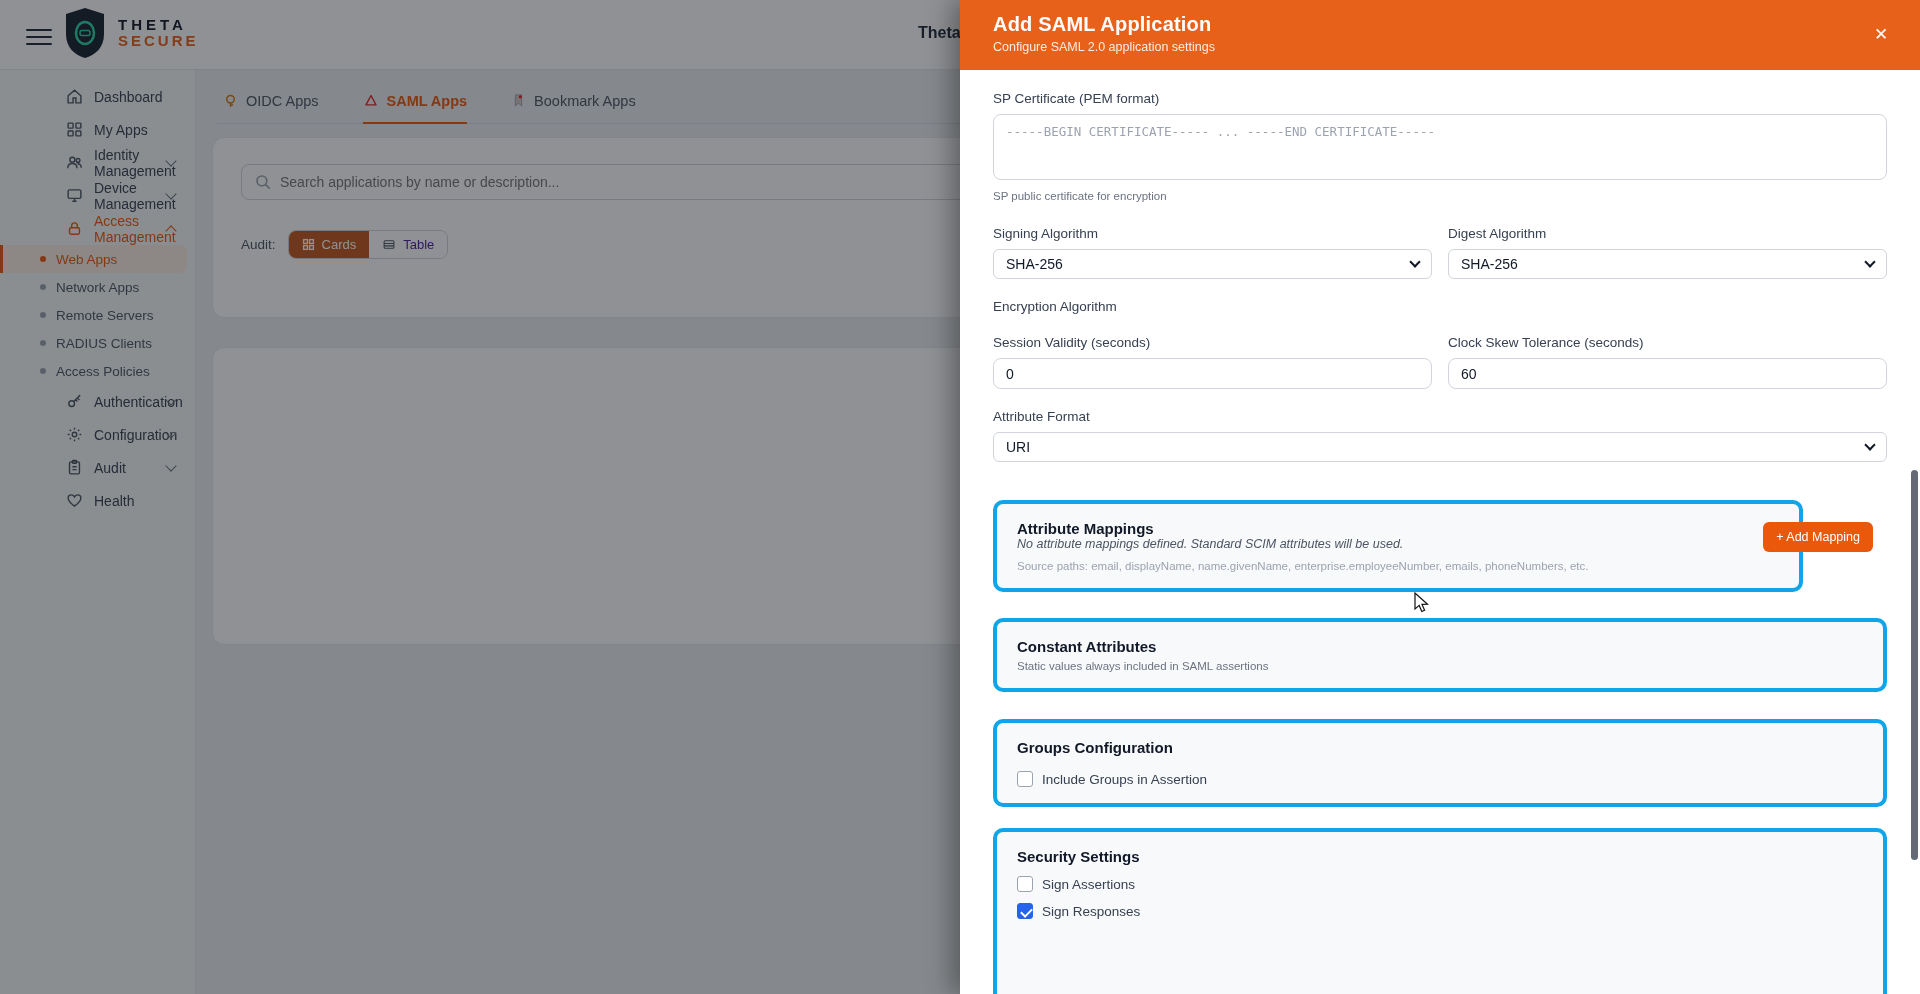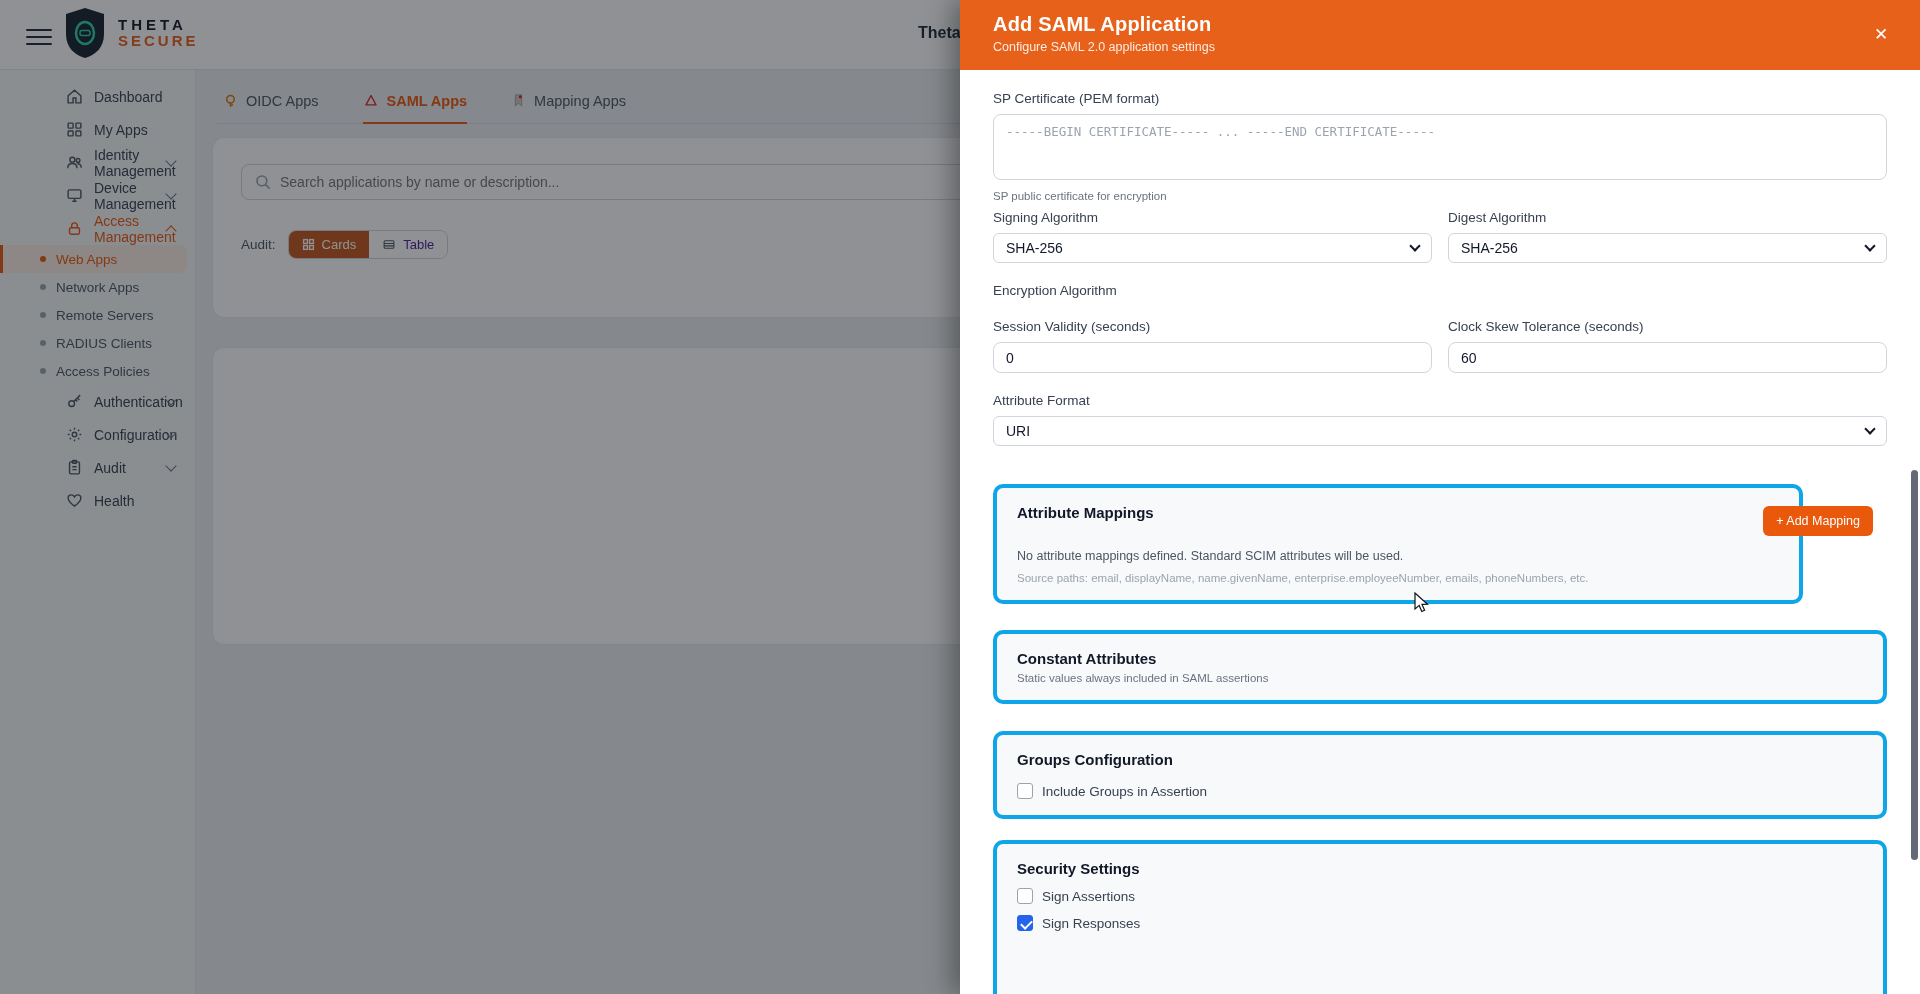--- a/index.html
+++ b/index.html
@@ -57,35 +57,35 @@
   .panel-title { font-size:20px; font-weight:bold; letter-spacing:0.2px; }
   .panel-sub { font-size:12.5px; color:rgba(255,255,255,0.88); margin-top:4px; }
   .close-btn { position:absolute; right:28px; top:24px; width:22px; height:22px; color:#fff; font-size:17px; line-height:22px; text-align:center; cursor:pointer; background:transparent; border:none; }
   .panel-body { position:relative; height:924px; overflow:hidden; padding:21px 33px 0 33px; }
 
   .flabel { font-size:13.5px; color:#374151; margin-bottom:8px; }
   .pem-area { width:894px; height:66px; border:1px solid #d1d5db; border-radius:8px; padding:9px 12px; font-family:"DejaVu Sans Mono", monospace; font-size:12.5px; color:#374151; resize:none; outline:none; }
   .pem-area::placeholder { color:#9ca3af; }
   .helper { font-size:11.5px; color:#6b7280; margin-top:6px; }
 
-  .row2 { display:flex; gap:16px; margin-top:8px; }
+  .row2 { display:flex; gap:16px; margin-top:24px; }
   .col { width:439px; }
   .selwrap { position:relative; }
   .sel { width:100%; height:30px; border:1px solid #d1d5db; border-radius:6px; background:#fff; font-size:14px; color:#111827; padding:0 12px; appearance:none; -webkit-appearance:none; outline:none; font-family:"Liberation Sans", sans-serif; }
   .selwrap .arrow { position:absolute; right:13px; top:9px; width:8px; height:8px; border-right:2px solid #111827; border-bottom:2px solid #111827; transform:rotate(45deg); pointer-events:none; }
   .sel.focused { border:2px solid #1d3fae; box-shadow:0 0 0 3px rgba(234,88,12,0.30); }
   .tinput { width:100%; height:31px; border:1px solid #d1d5db; border-radius:8px; font-size:14px; color:#111827; padding:0 12px; outline:none; font-family:"Liberation Sans", sans-serif; }
   .tinput::placeholder { color:#9ca3af; }
   .fgroup { margin-top:20px; }
 
   .pcard { background:#f8f9fb; border:4px solid #0ea5e9; border-radius:10px; padding:16px 20px; position:relative; }
   .pcard-title { font-size:15px; font-weight:bold; color:#111827; }
   .pcard-sub { font-size:11.5px; color:#6b7280; margin-top:5px; }
   .addmap-btn { position:absolute; right:-74px; top:18px; background:#ea580c; color:#fff; border:none; border-radius:6px; font-size:12.5px; padding:8px 13px; cursor:pointer; font-family:"Liberation Sans", sans-serif; }
-  .italic-note { font-size:12.5px; color:#4b5563; margin-top:28px; }
+  .italic-note { font-style:italic; font-size:12.5px; color:#4b5563; margin-top:0; }
   .paths { font-size:11.5px; color:#9ca3af; margin-top:9px; }
 
   .const-row { display:flex; gap:14px; margin-top:14px; align-items:center; }
   .const-row .tinput.name { width:404px; }
   .const-row .tinput.val { width:416px; }
   .add-btn { width:44px; height:31px; background:#f0a276; color:#fff; border:none; border-radius:6px; font-size:13px; cursor:default; font-family:"Liberation Sans", sans-serif; }
 
   .chk-row { display:flex; align-items:center; gap:9px; margin-top:15px; cursor:pointer; }
   .chk { width:16px; height:16px; border:1.5px solid #9ca3af; border-radius:3px; background:#fff; position:relative; flex:0 0 16px; }
   .chk.checked { background:#2563eb; border-color:#2563eb; }
@@ -231,21 +231,21 @@
         <svg width="16" height="15" viewBox="0 0 24 24" fill="none" stroke="#dc2626" stroke-width="2.2">
             <path d="M12 4 L20 19 H4 Z" stroke-linejoin="round"></path>
           </svg>
         <span>SAML Apps</span>
       </div>
       <div class="tab">
         <svg width="15" height="15" viewBox="0 0 24 24">
             <path d="M7 3 H17 V21 L12 16 L7 21 Z" fill="#d6c9bd" stroke="#9ca3af" stroke-width="1.5"></path>
             <circle cx="15" cy="6" r="2.6" fill="#dc2626"></circle>
           </svg>
-        <span>Mapping Apps</span>
+        <span>Bookmark Apps</span>
       </div>
     </div>
 
     <div class="card search-card">
       <div class="searchbox">
         <svg class="search-ic" width="18" height="18" viewBox="0 0 24 24" fill="none" stroke="#9ca3af" stroke-width="2.2">
             <circle cx="10.5" cy="10.5" r="6.5"></circle>
             <path d="M15.5 15.5 L21 21"></path>
           </svg>
         <input type="text" placeholder="Search applications by name or description..." style="">

